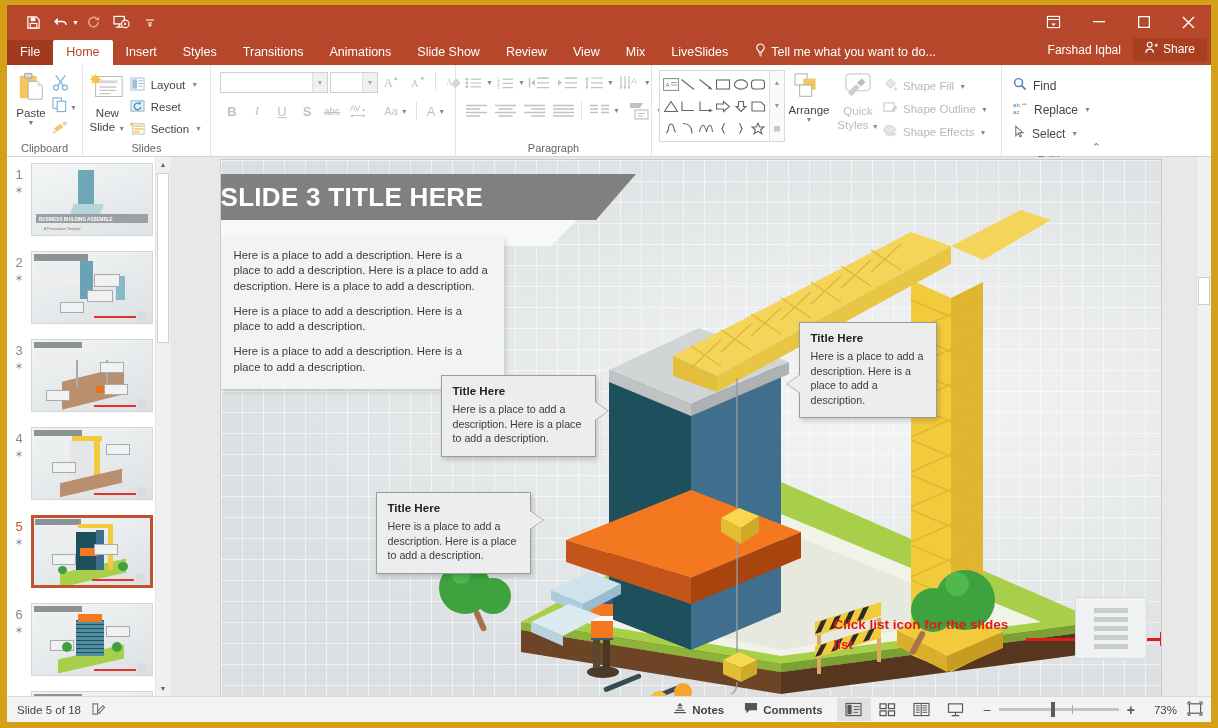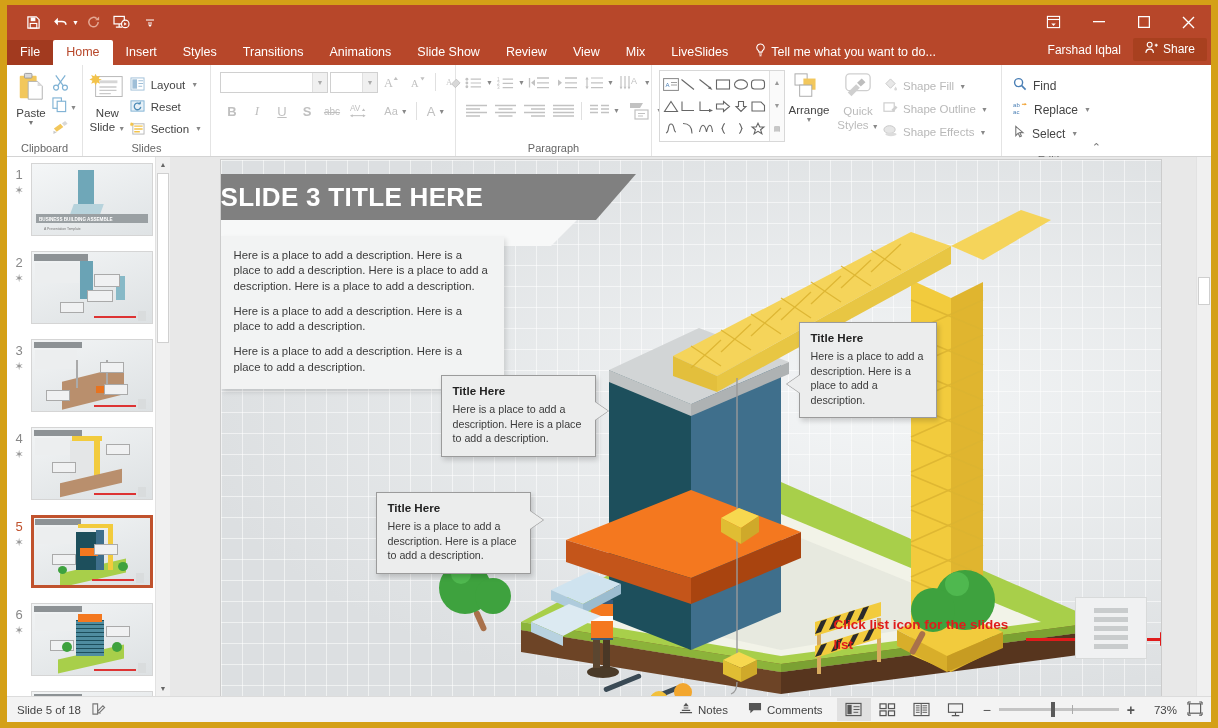--- a/index.html
+++ b/index.html
@@ -317,21 +317,21 @@
     background: #fff; border: 1px solid #cfcfcf;
   }
 
   
   .statusbar {
     height: 26px; background: #f3f3f3; border-top: 1px solid #dcdcdc;
     display: flex; align-items: center; flex: none; font-size: 11.5px; color: #444;
   }
   .sb-left { display: flex; align-items: center; gap: 10px; padding-left: 10px; }
   .sb-right { margin-left: auto; display: flex; align-items: center; padding-right: 8px; }
-  .sb-item { display: flex; align-items: center; gap: 5px; padding: 0 10px; height: 20px; }
+  .sb-item { display: flex; align-items: center; gap: 5px; padding: 0 10px; height: 20px; font-weight: bold; }
   .view-btns { display: flex; align-items: center; margin-left: 4px; }
   .vbtn {
     width: 34px; height: 23px; display: flex; align-items: center;
     justify-content: center; color: #555;
   }
   .vbtn.active { background: #e0e0e0; }
   .zoom-ctrl { display: flex; align-items: center; gap: 8px; margin-left: 10px; }
   .zoom-track { width: 120px; height: 3px; background: #c4c4c4; position: relative; }
   .zoom-handle {
     position: absolute; left: 52px; top: -6px; width: 4px; height: 15px; background: #5a5a5a;

